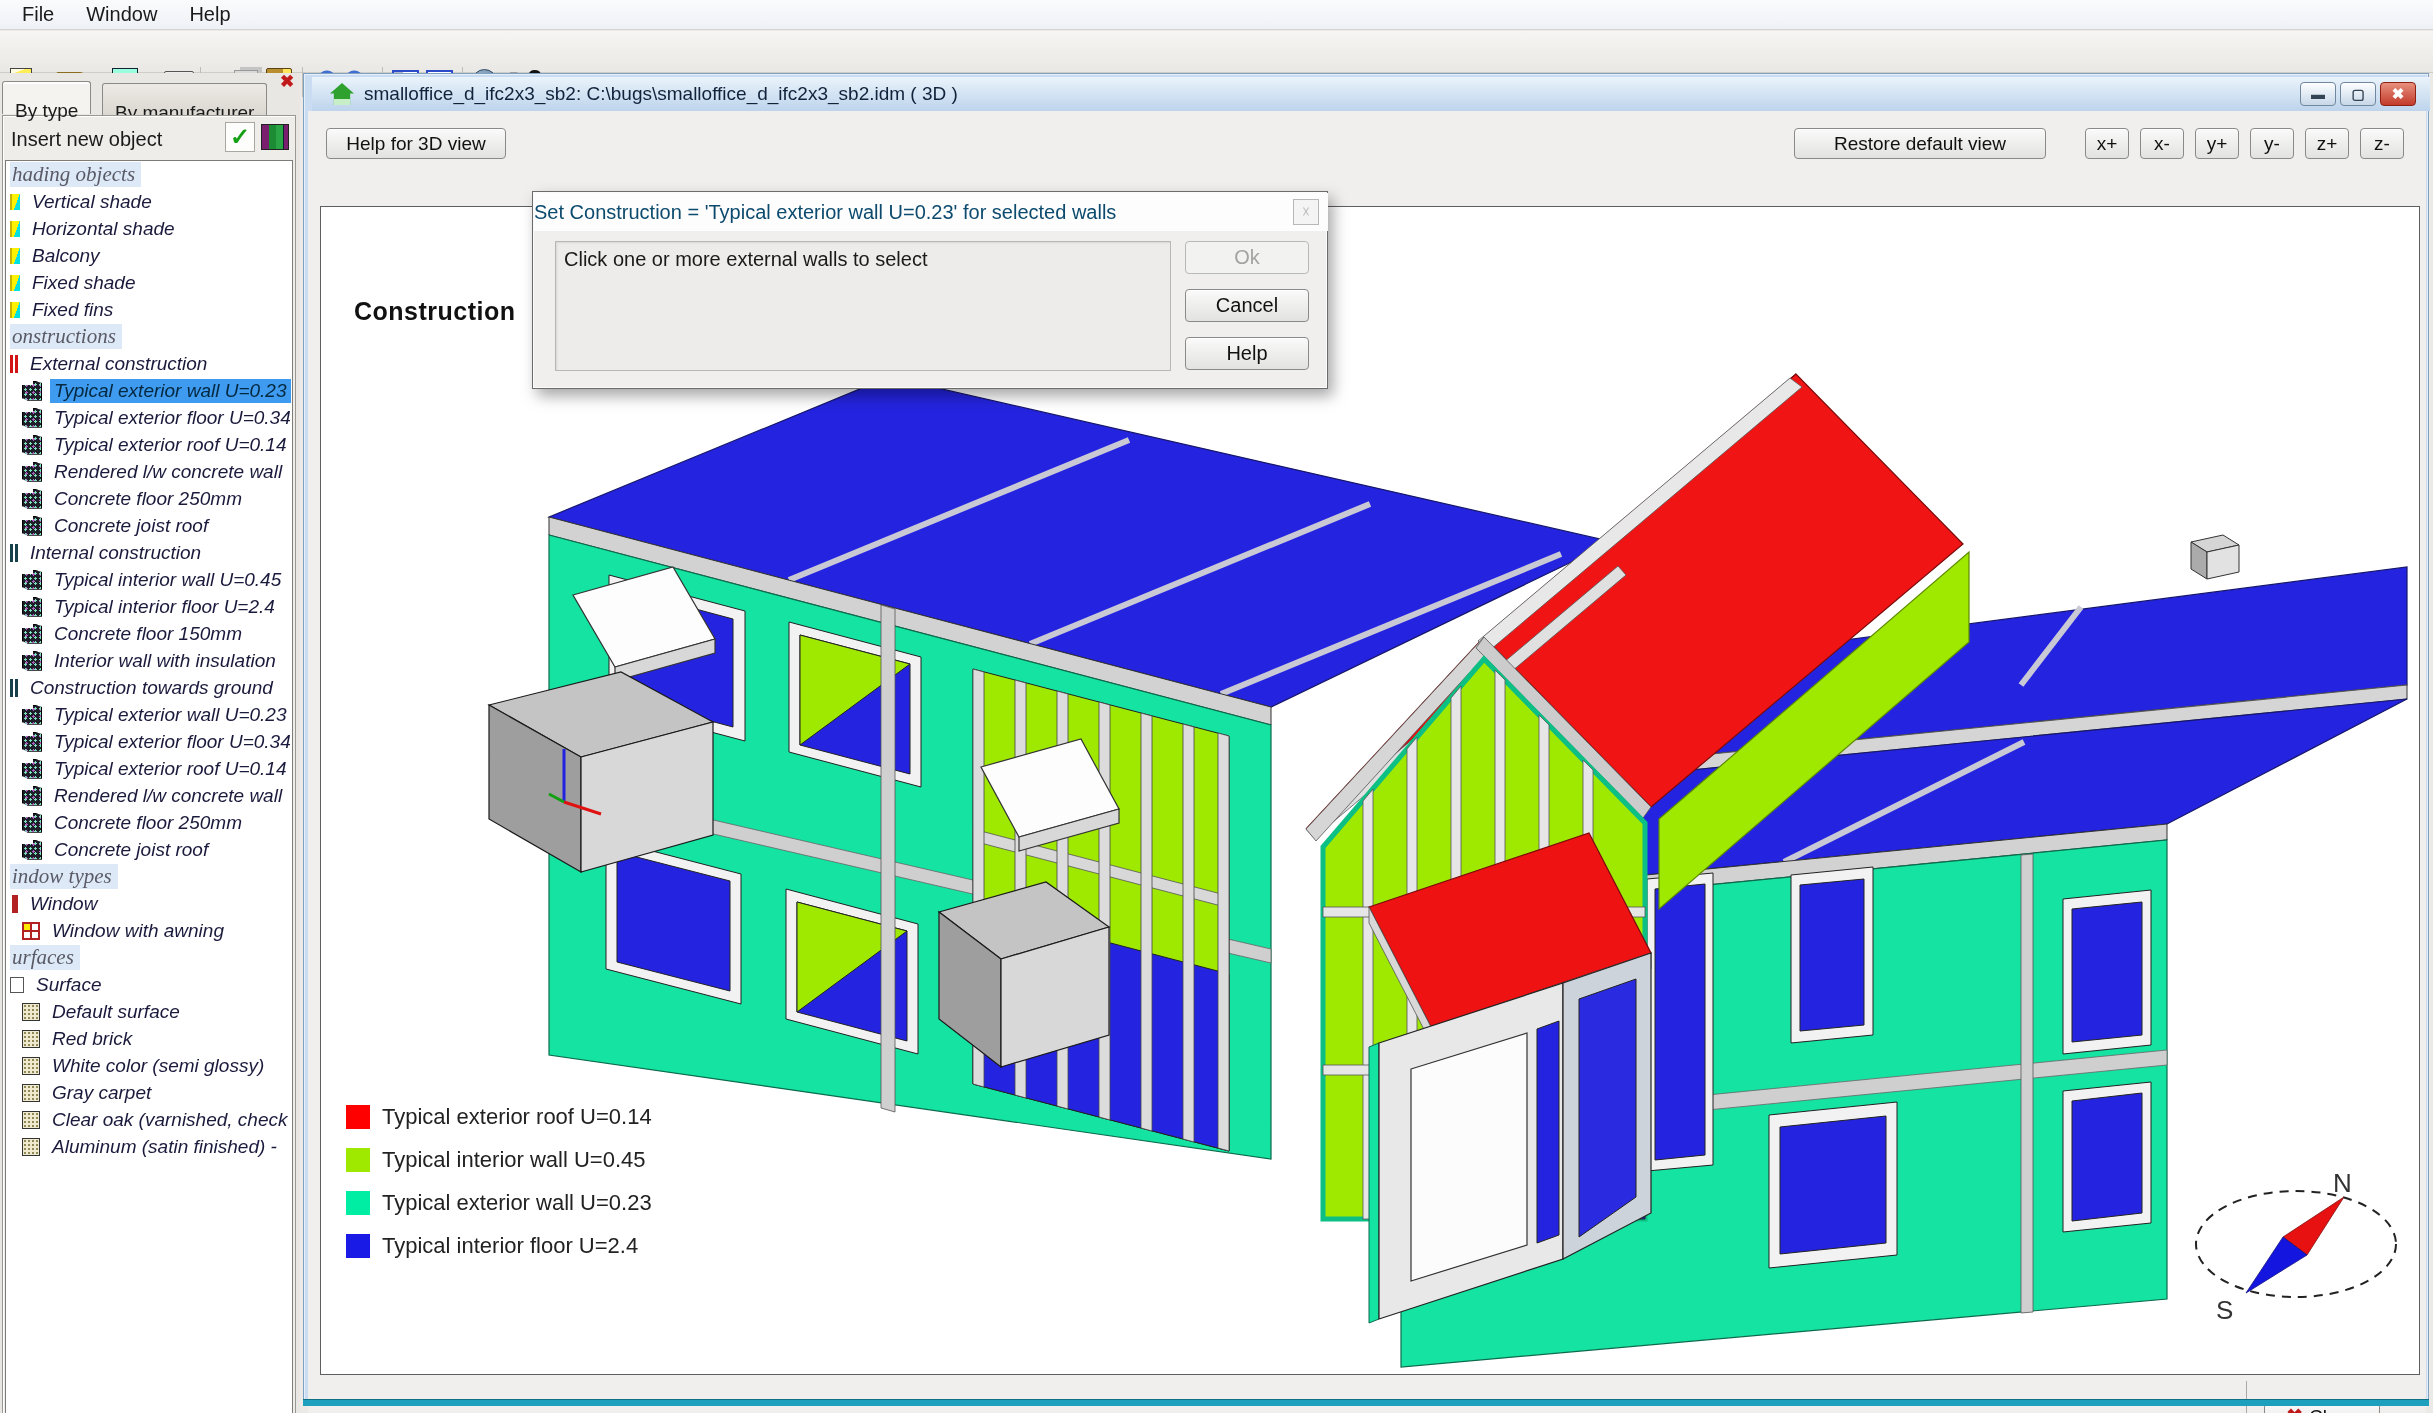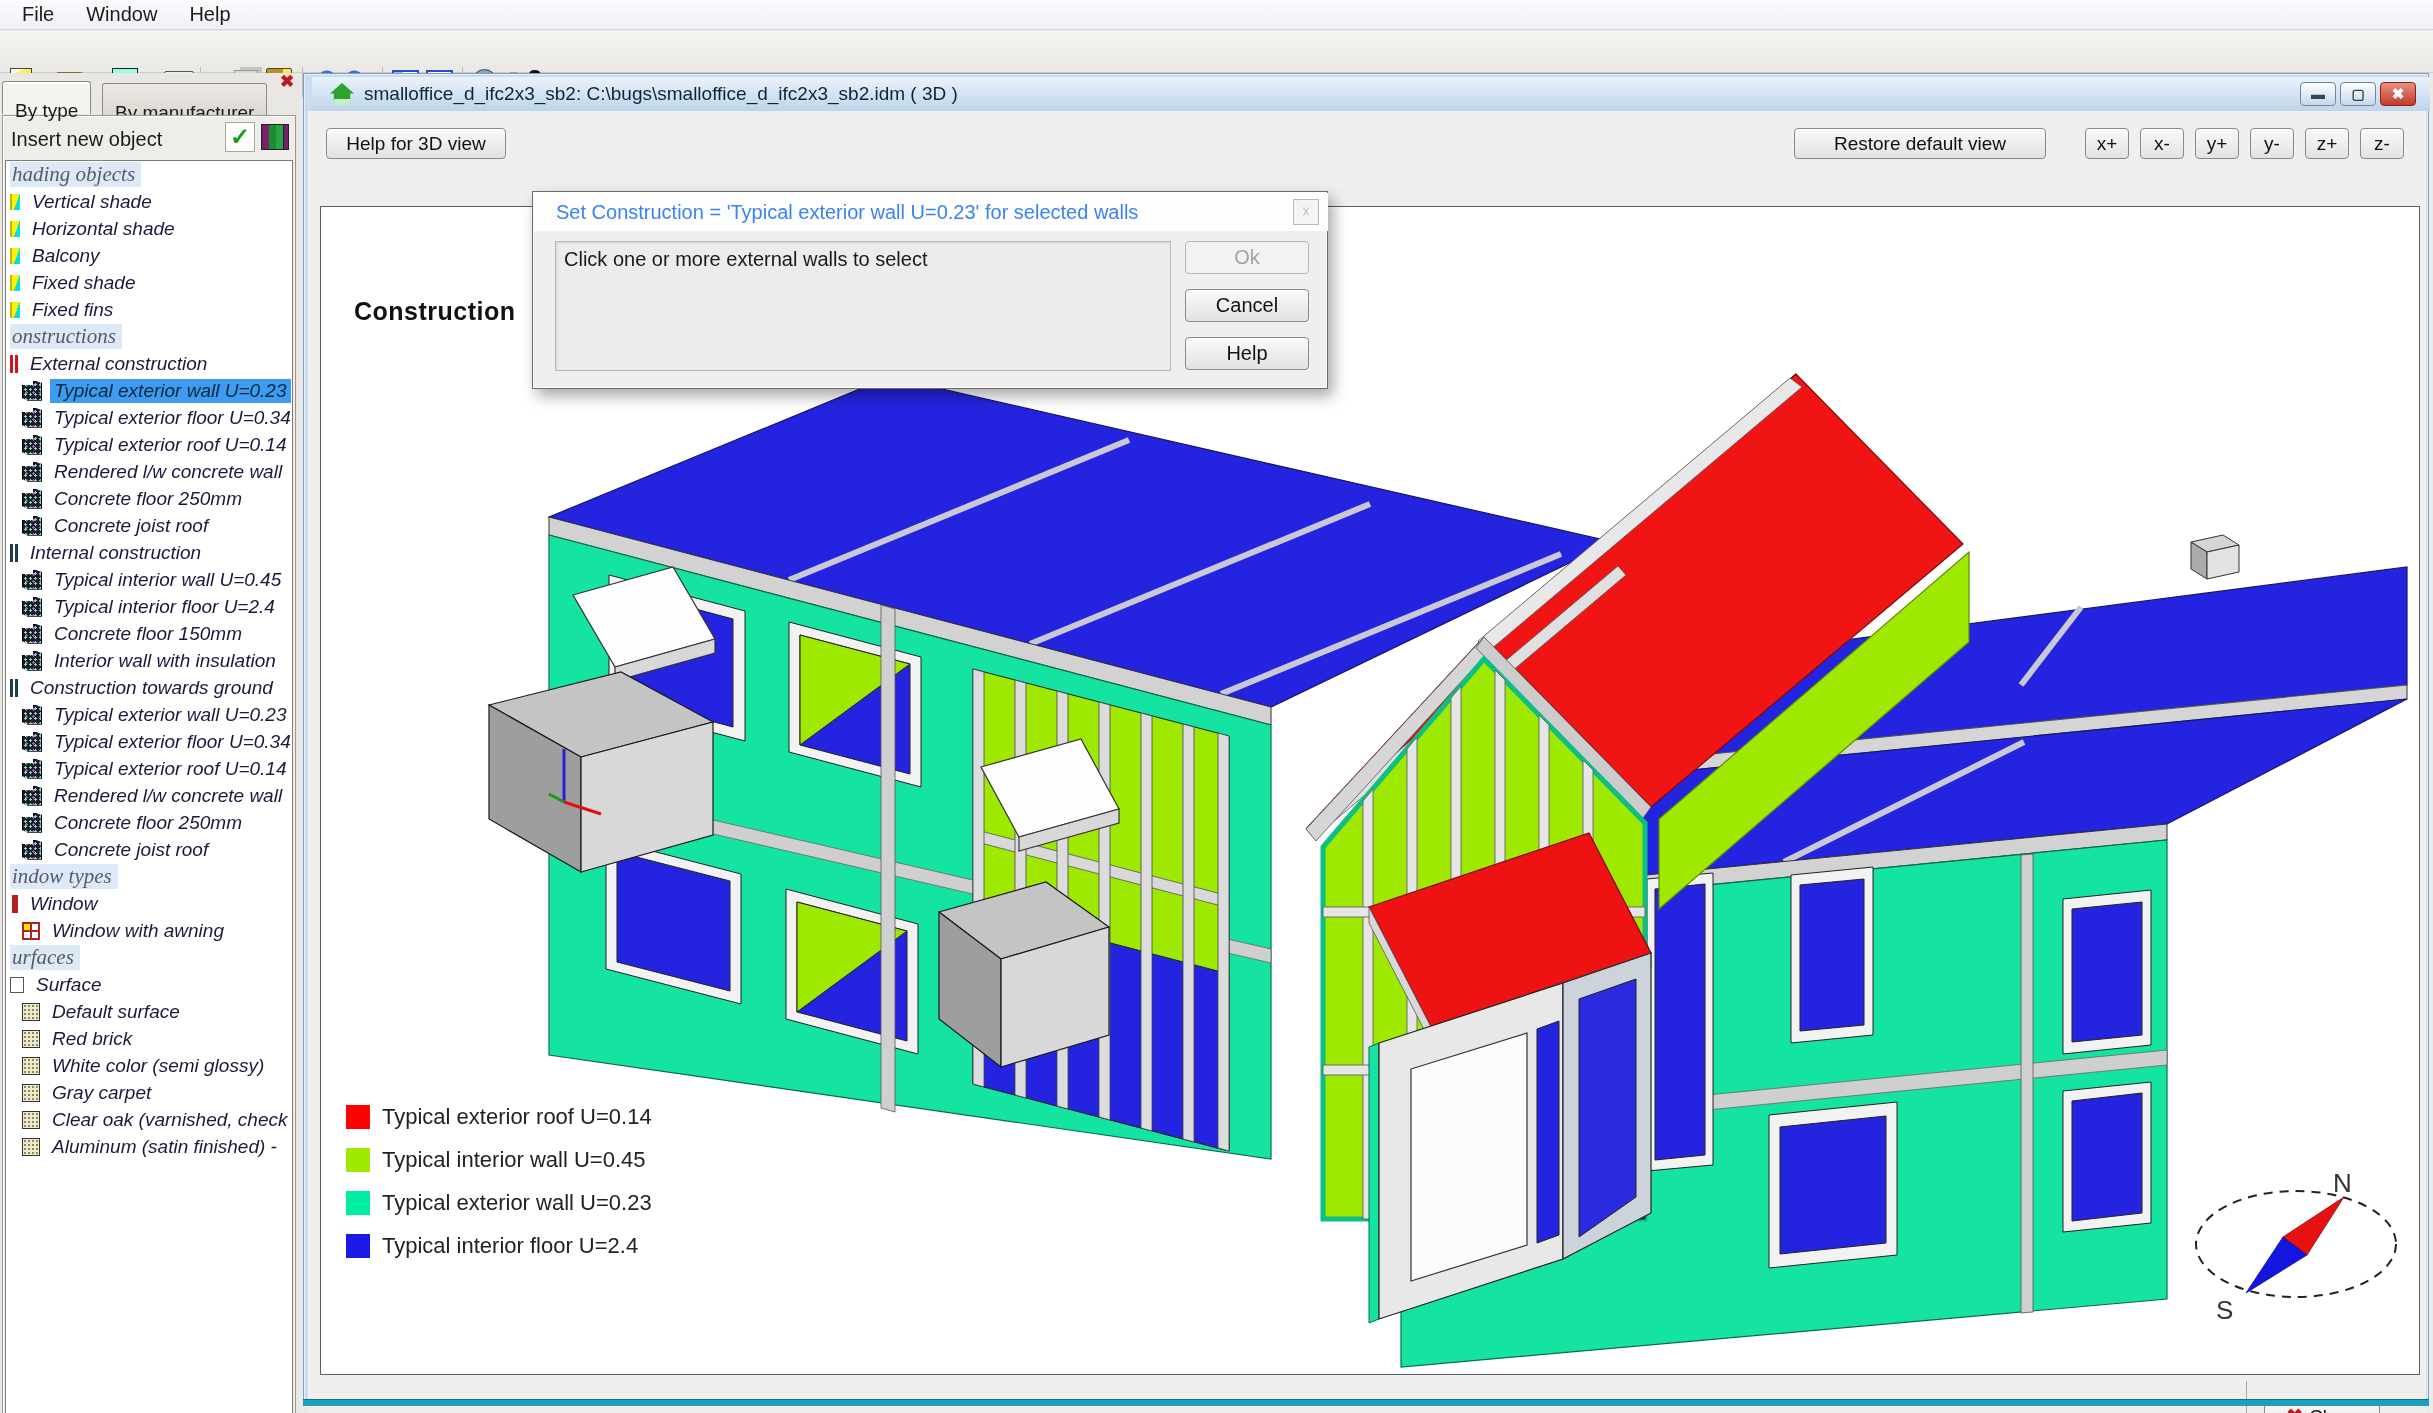--- a/index.html
+++ b/index.html
@@ -106,21 +106,21 @@
   .legend { position:absolute; left:25px; top:898px; }
   .legend-row { display:flex; align-items:center; height:24px; margin-bottom:19px; }
   .legend-swatch { width:24px; height:24px; margin-right:12px; }
   .legend-label { font-size:22px; color:#222; }
 
   
   .dialog { position:absolute; left:532px; top:191px; width:796px; height:198px;
             background:#F0EFED; border:1px solid #6B6B6B;
             box-shadow:5px 7px 14px rgba(0,0,0,.35), inset 0 0 0 1px #FBFBFB; z-index:30; }
   .dlg-title { position:absolute; left:1px; top:1px; width:794px; height:38px; background:#FDFDFD;
-               font-size:20px; color:#3b82f6; line-height:38px; padding-left:22px; }
+               font-size:20px; color:#0c4a6e; line-height:38px; }
   .dlg-x { position:absolute; right:8px; top:7px; width:26px; height:26px; border:1px solid #B8B8B8;
            color:#B8B8B8; font-size:15px; text-align:center; line-height:24px; background:#F4F4F4; }
   .dlg-msgbox { position:absolute; left:22px; top:49px; width:616px; height:130px;
                 background:#EDECEA; border:1px solid #B9B7B4; box-shadow:inset 1px 1px 2px #D8D6D2; }
   .dlg-msg { font-size:20px; color:#1a1a1a; padding:6px 8px; }
   .dlg-btncol { position:absolute; left:652px; top:49px; width:124px; }
   .dlg-btn { width:124px; height:33px; line-height:31px; font-size:20px; margin-bottom:15px; }
   .dlg-btn.disabled { color:#A3A3A3; border-color:#B8B8B8; background:#F2F2F0; box-shadow:none; }
 
   

